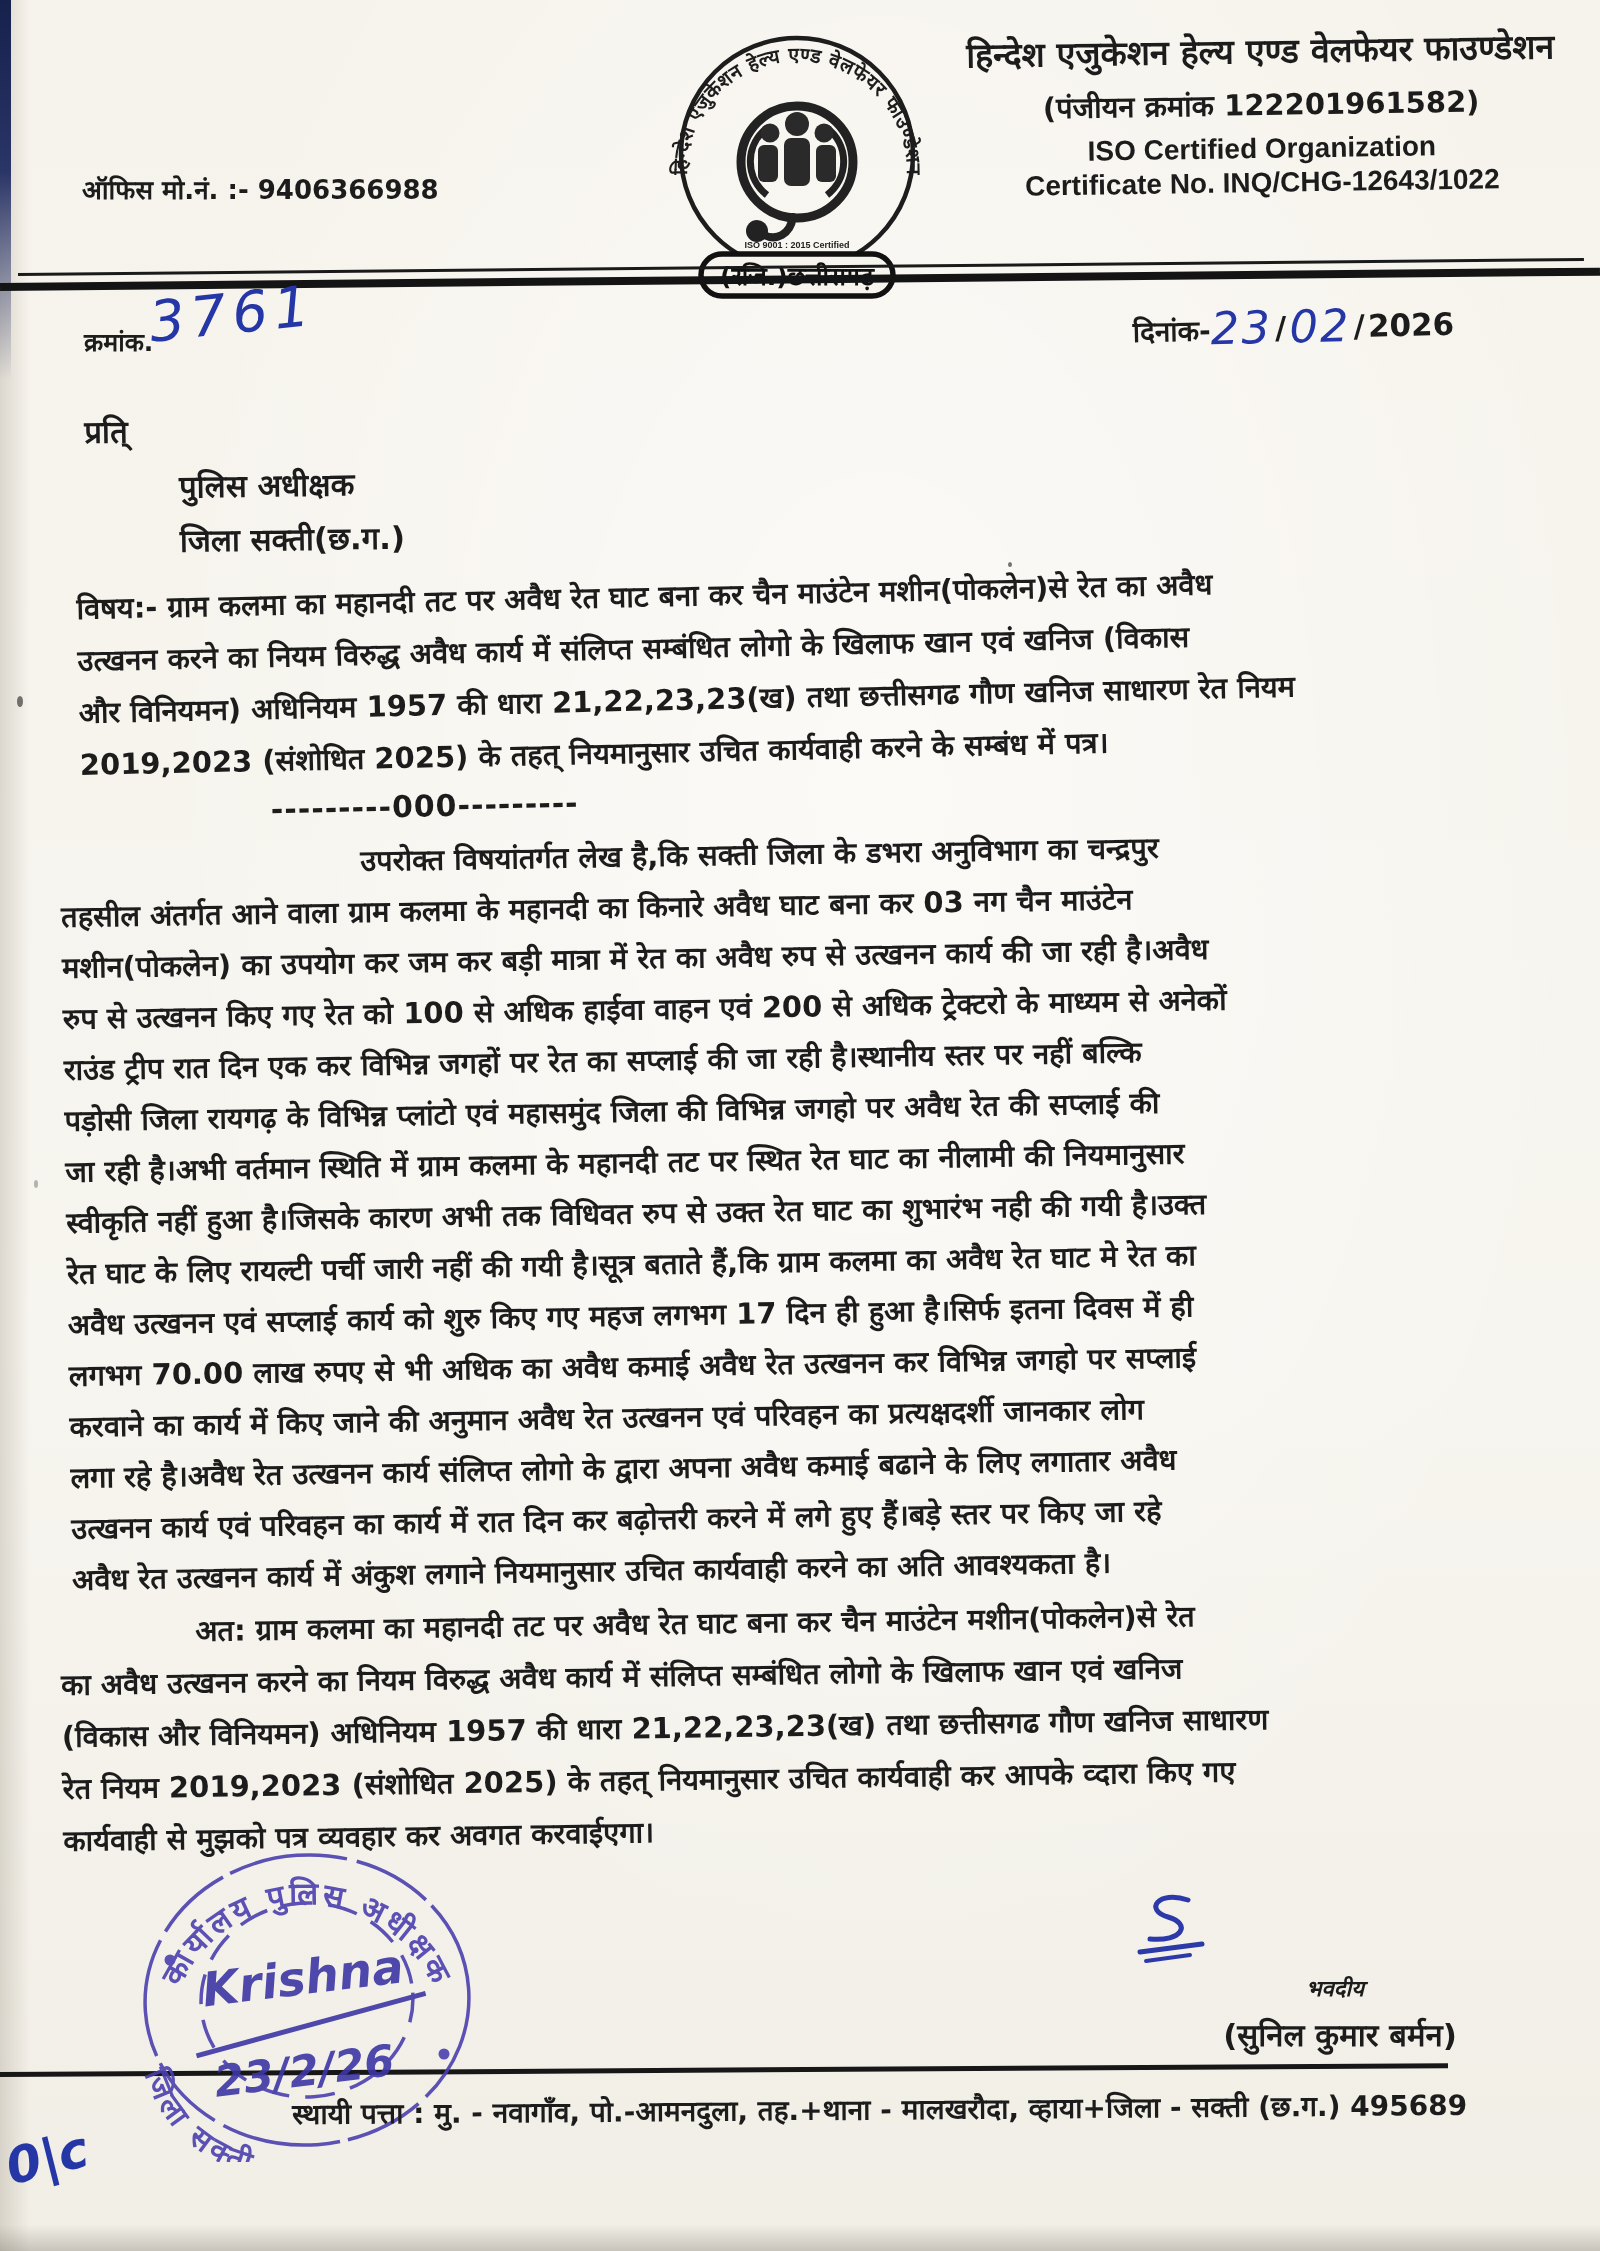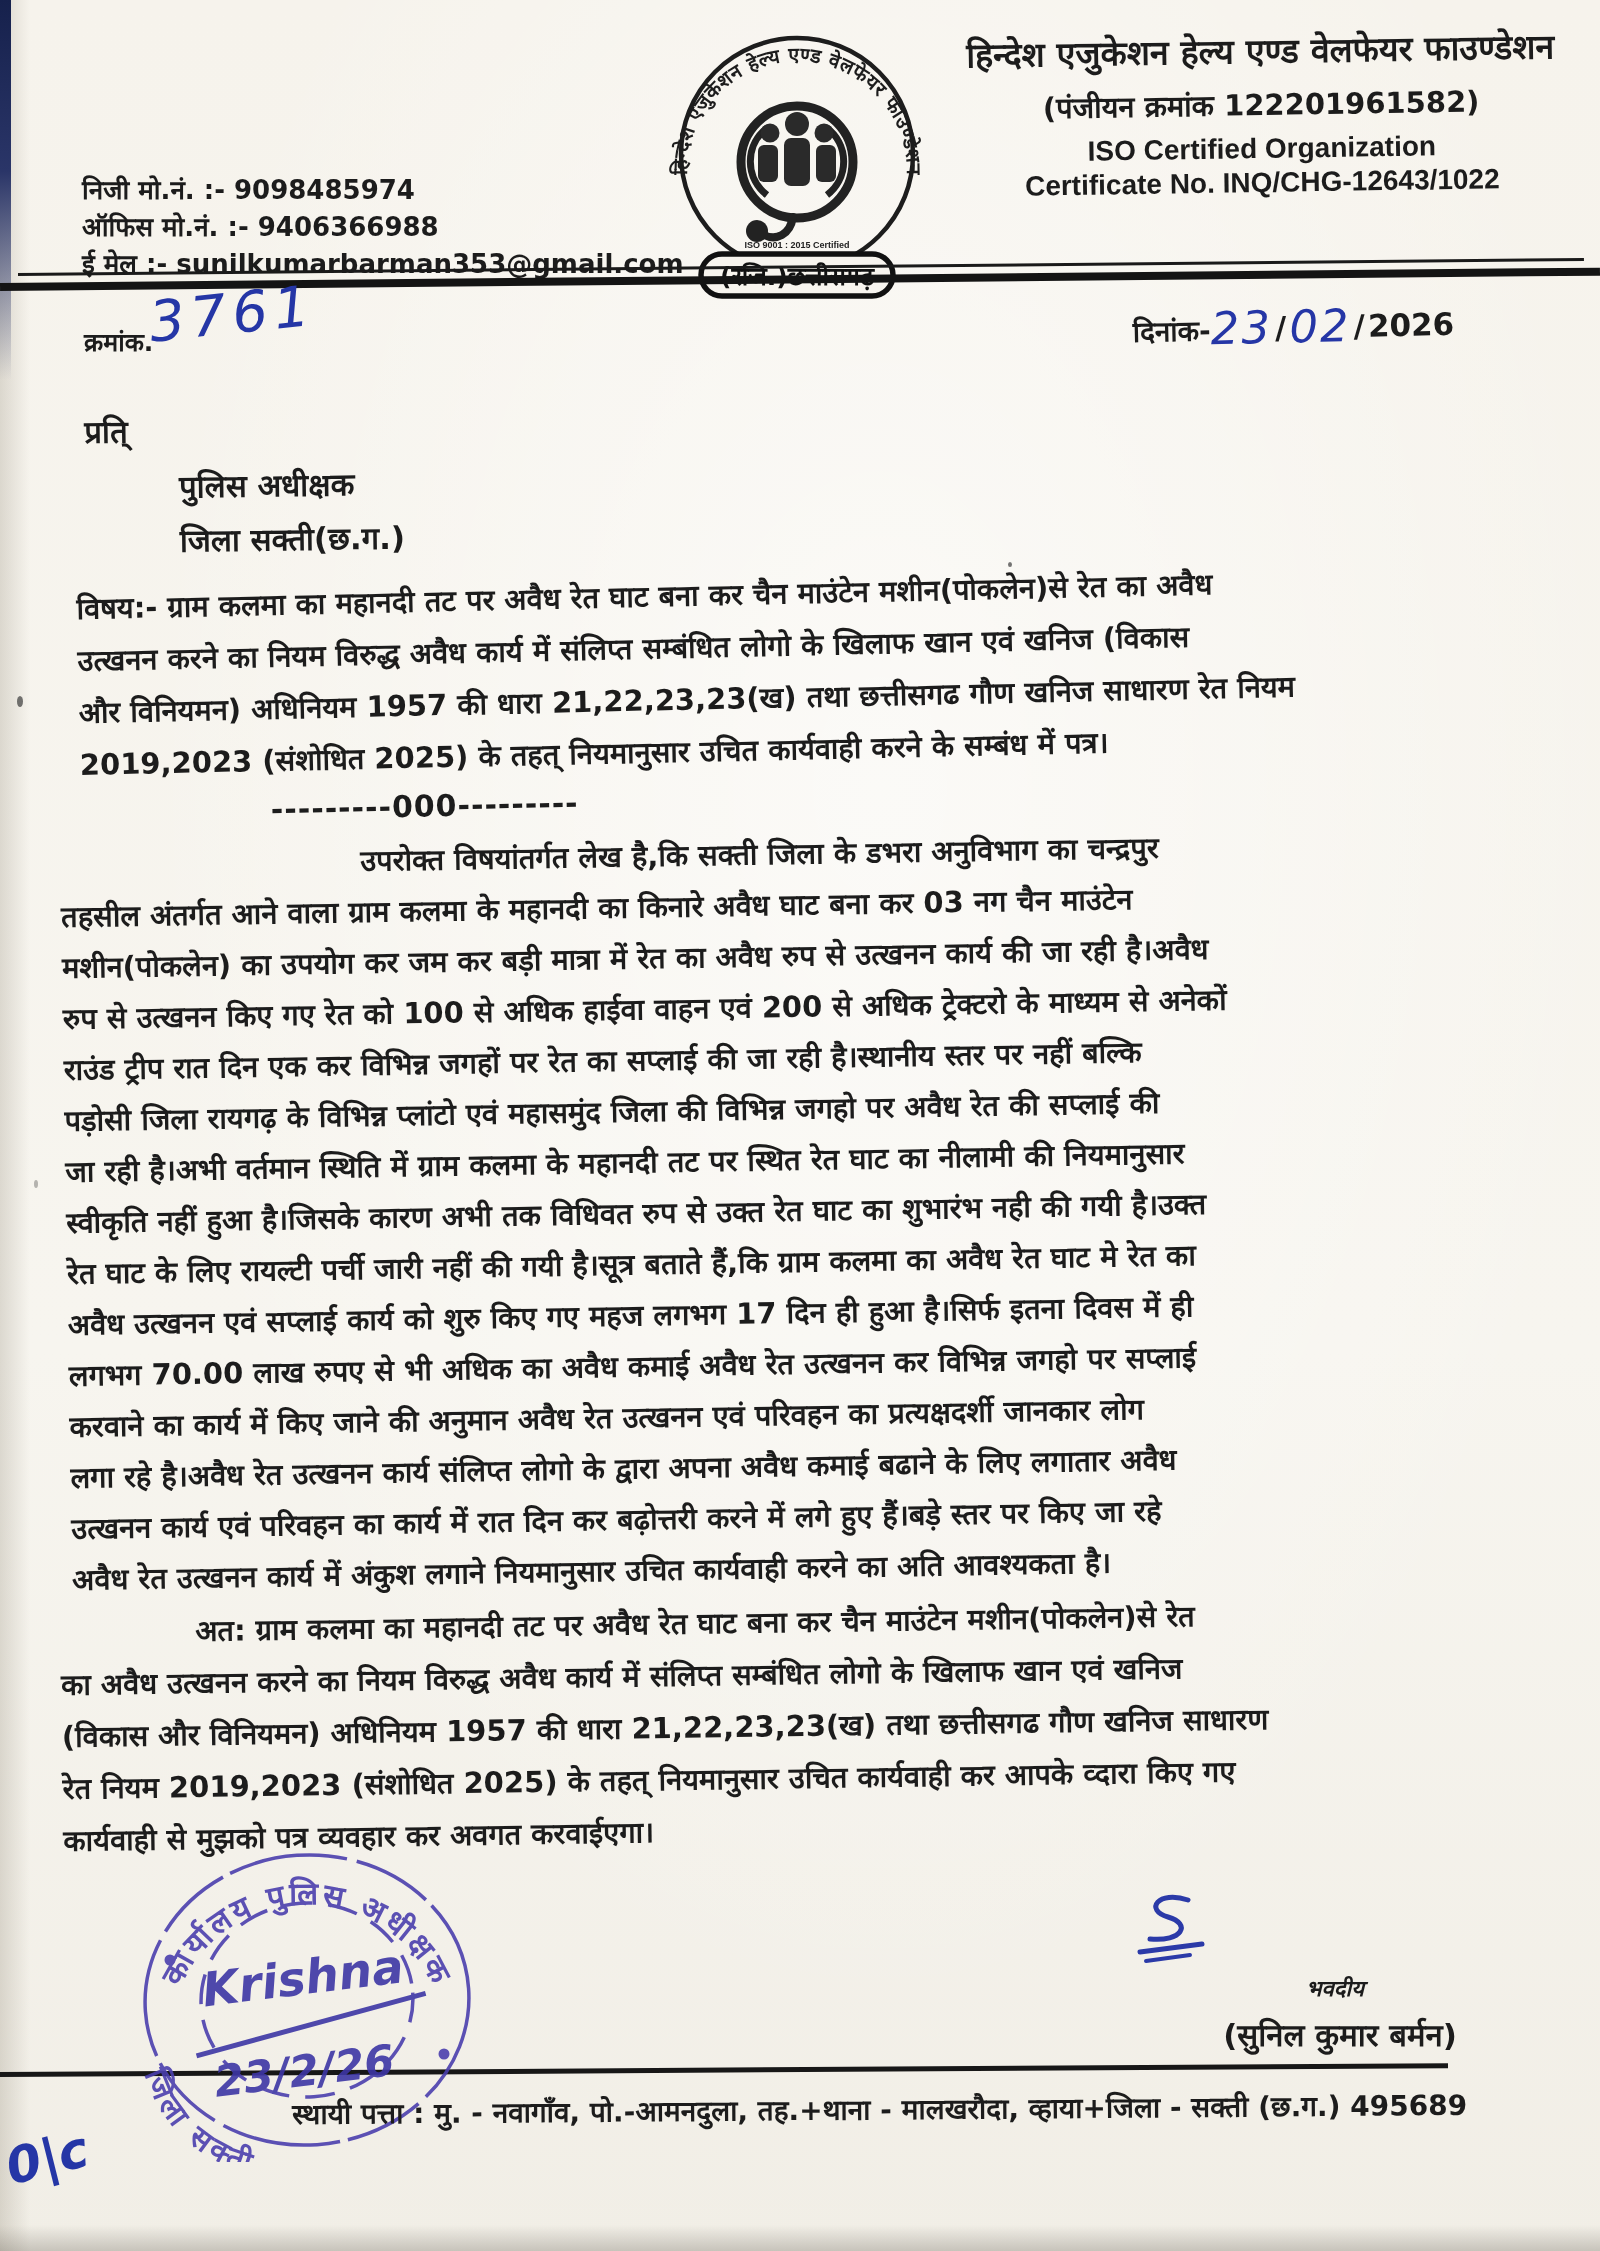--- a/index.html
+++ b/index.html
@@ -78,23 +78,21 @@
 <div class="page">
 
   <div class="abs edge-left-shade"></div>
   <div class="abs edge-left-dark"></div>
   <div class="abs edge-bottom"></div>
   <div class="abs speck" style="left:17px;top:696px;width:6px;height:11px;"></div>
   <div class="abs speck" style="left:1008px;top:562px;width:4px;height:5px;"></div>
   <div class="abs speck" style="left:34px;top:1180px;width:4px;height:8px;opacity:.35;"></div>
 
   <div class="abs sender-contacts">
-    <div class="nowrap">निजी मो.नं. :- 9098485974</div>
     <div class="nowrap">ऑफिस मो.नं. :- 9406366988</div>
-    <div class="nowrap">ई मेल :- sunilkumarbarman353@gmail.com</div>
   </div>
 
   <svg class="abs" style="left:645px;top:32px;" width="305" height="272" viewBox="0 0 305 272">
     <circle cx="152" cy="122" r="116" fill="none" stroke="#1d1d1d" stroke-width="4.5"></circle>
     <defs>
       <path id="logoArc" d="M 47,172 A 110,110 0 1 1 257,172" fill="none"></path>
     </defs>
     <text font-size="19.5" font-weight="700" fill="#1d1d1d" letter-spacing="0.5">
       <textPath href="#logoArc" startOffset="50%" text-anchor="middle">हिन्देश एजुकेशन हेल्य एण्ड वेलफेयर फाउण्डेशन</textPath>
     </text>

